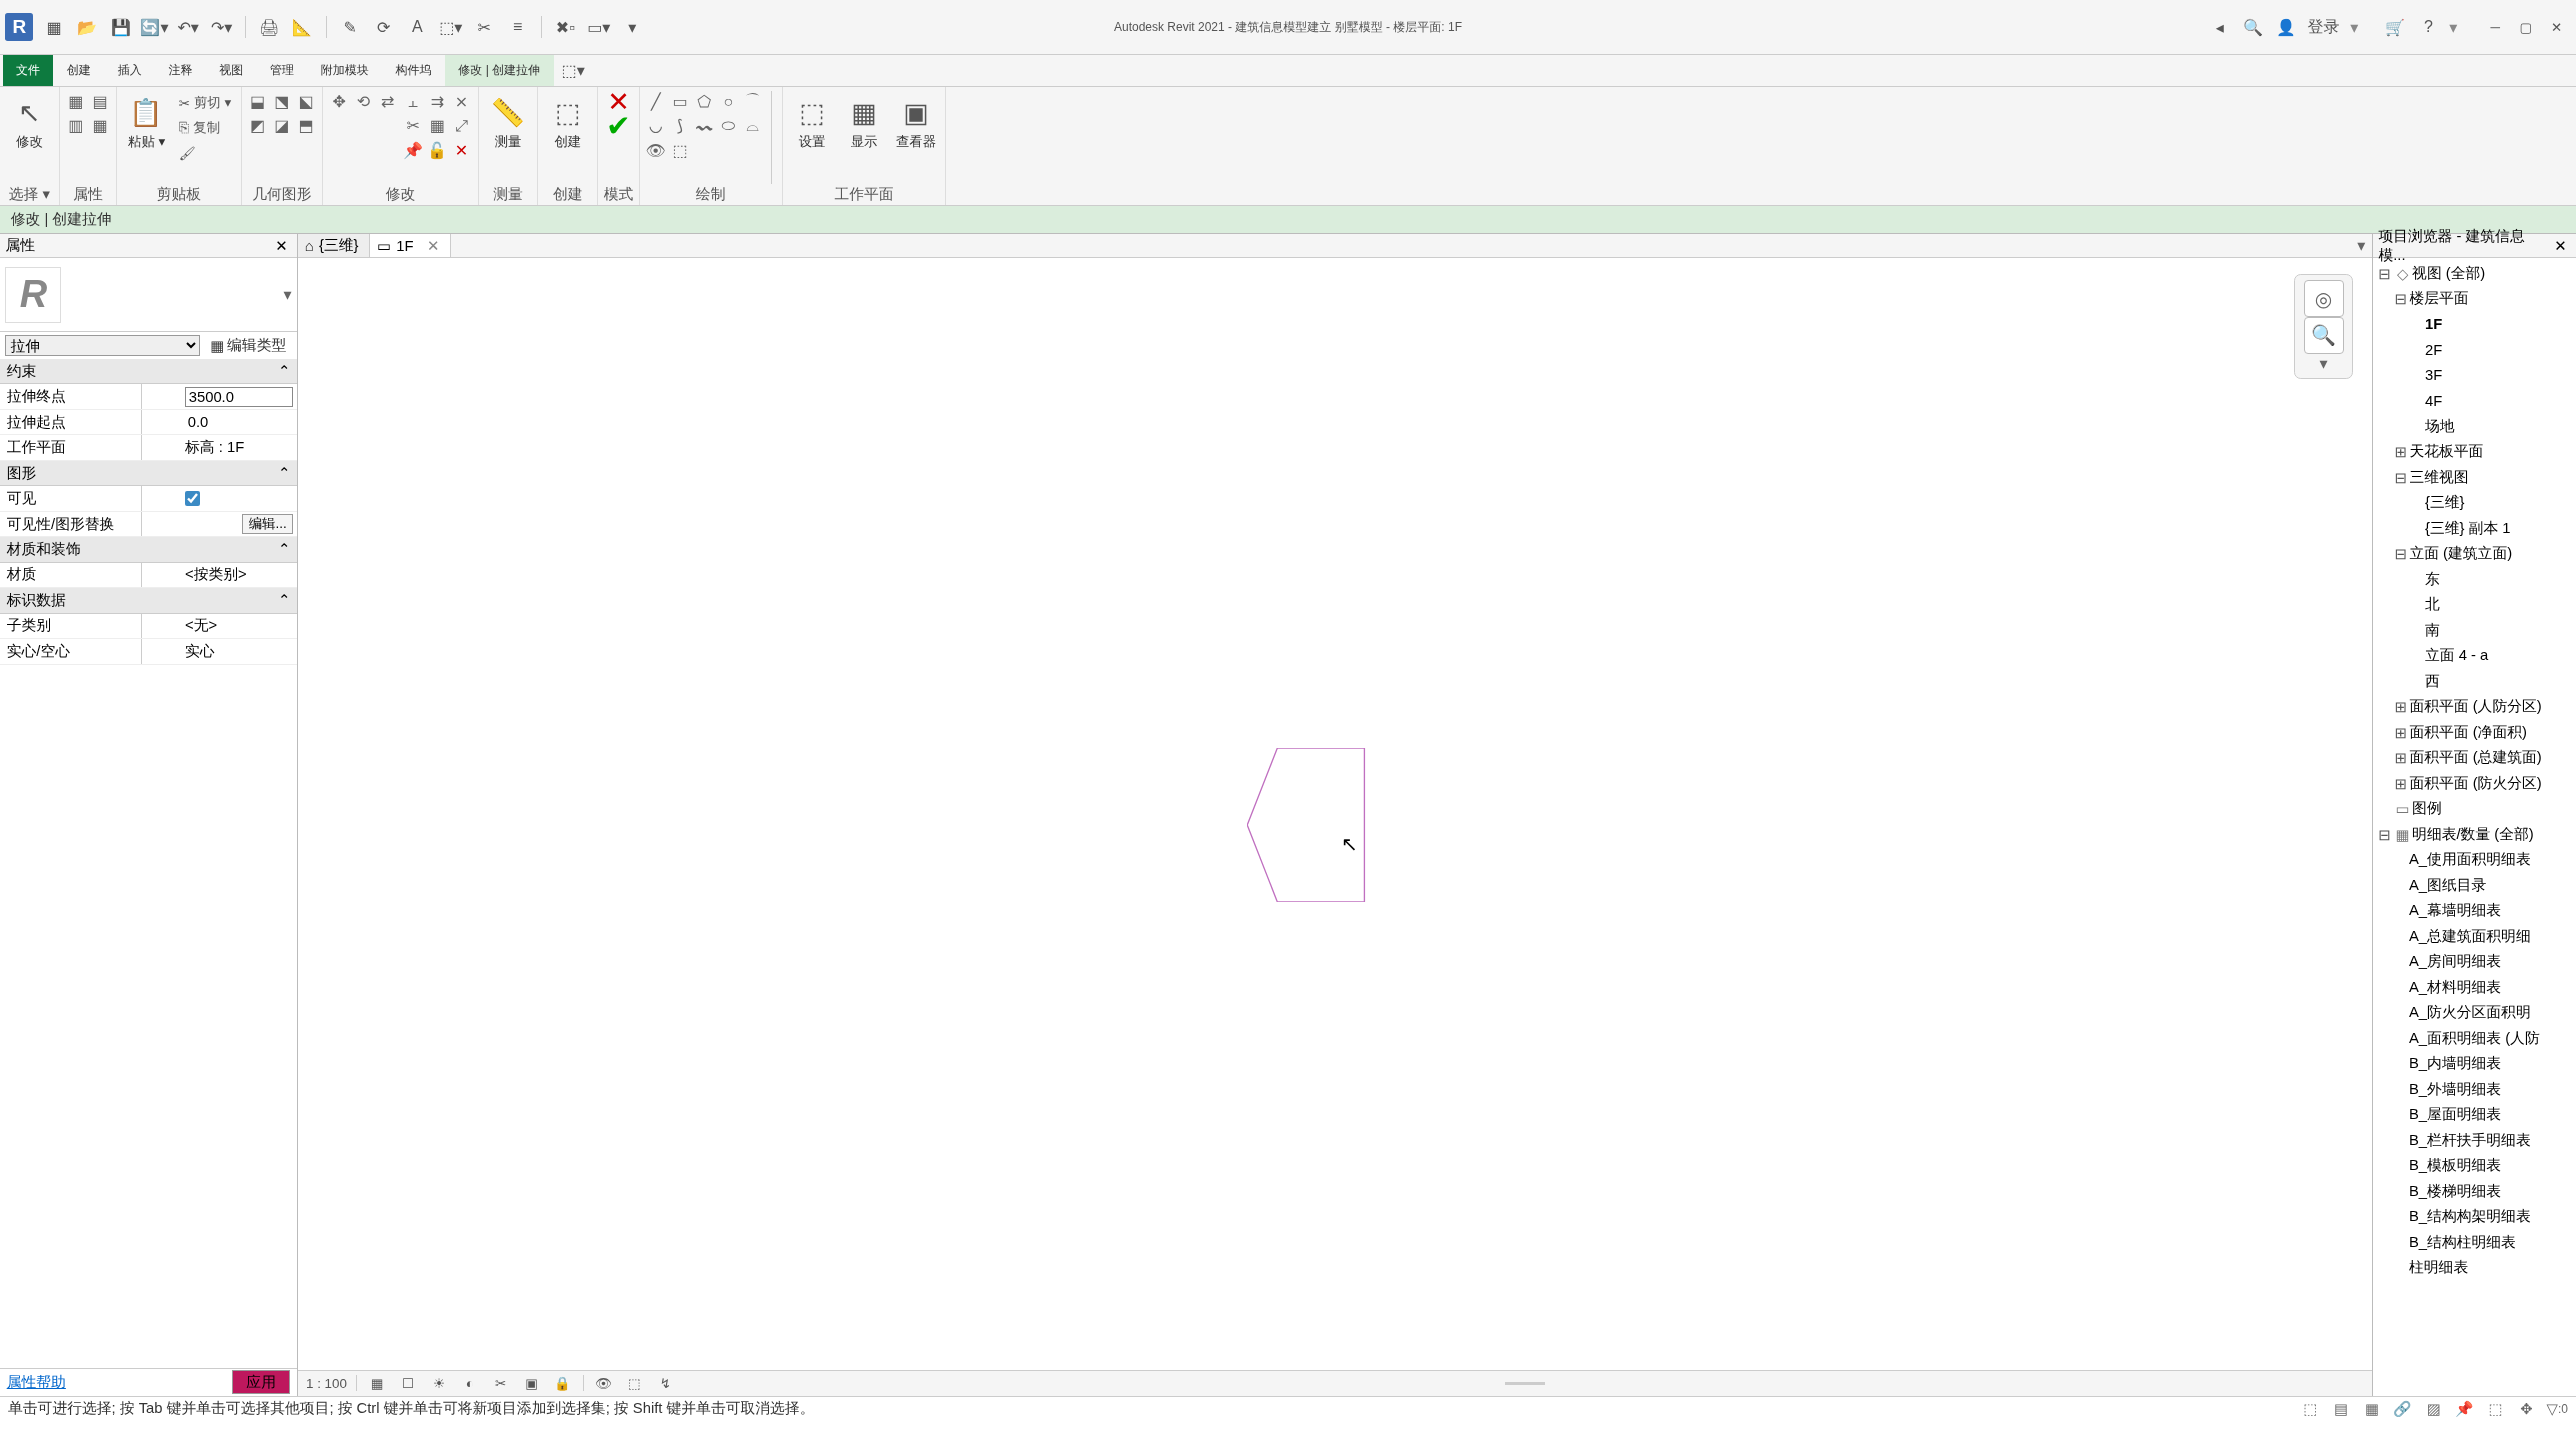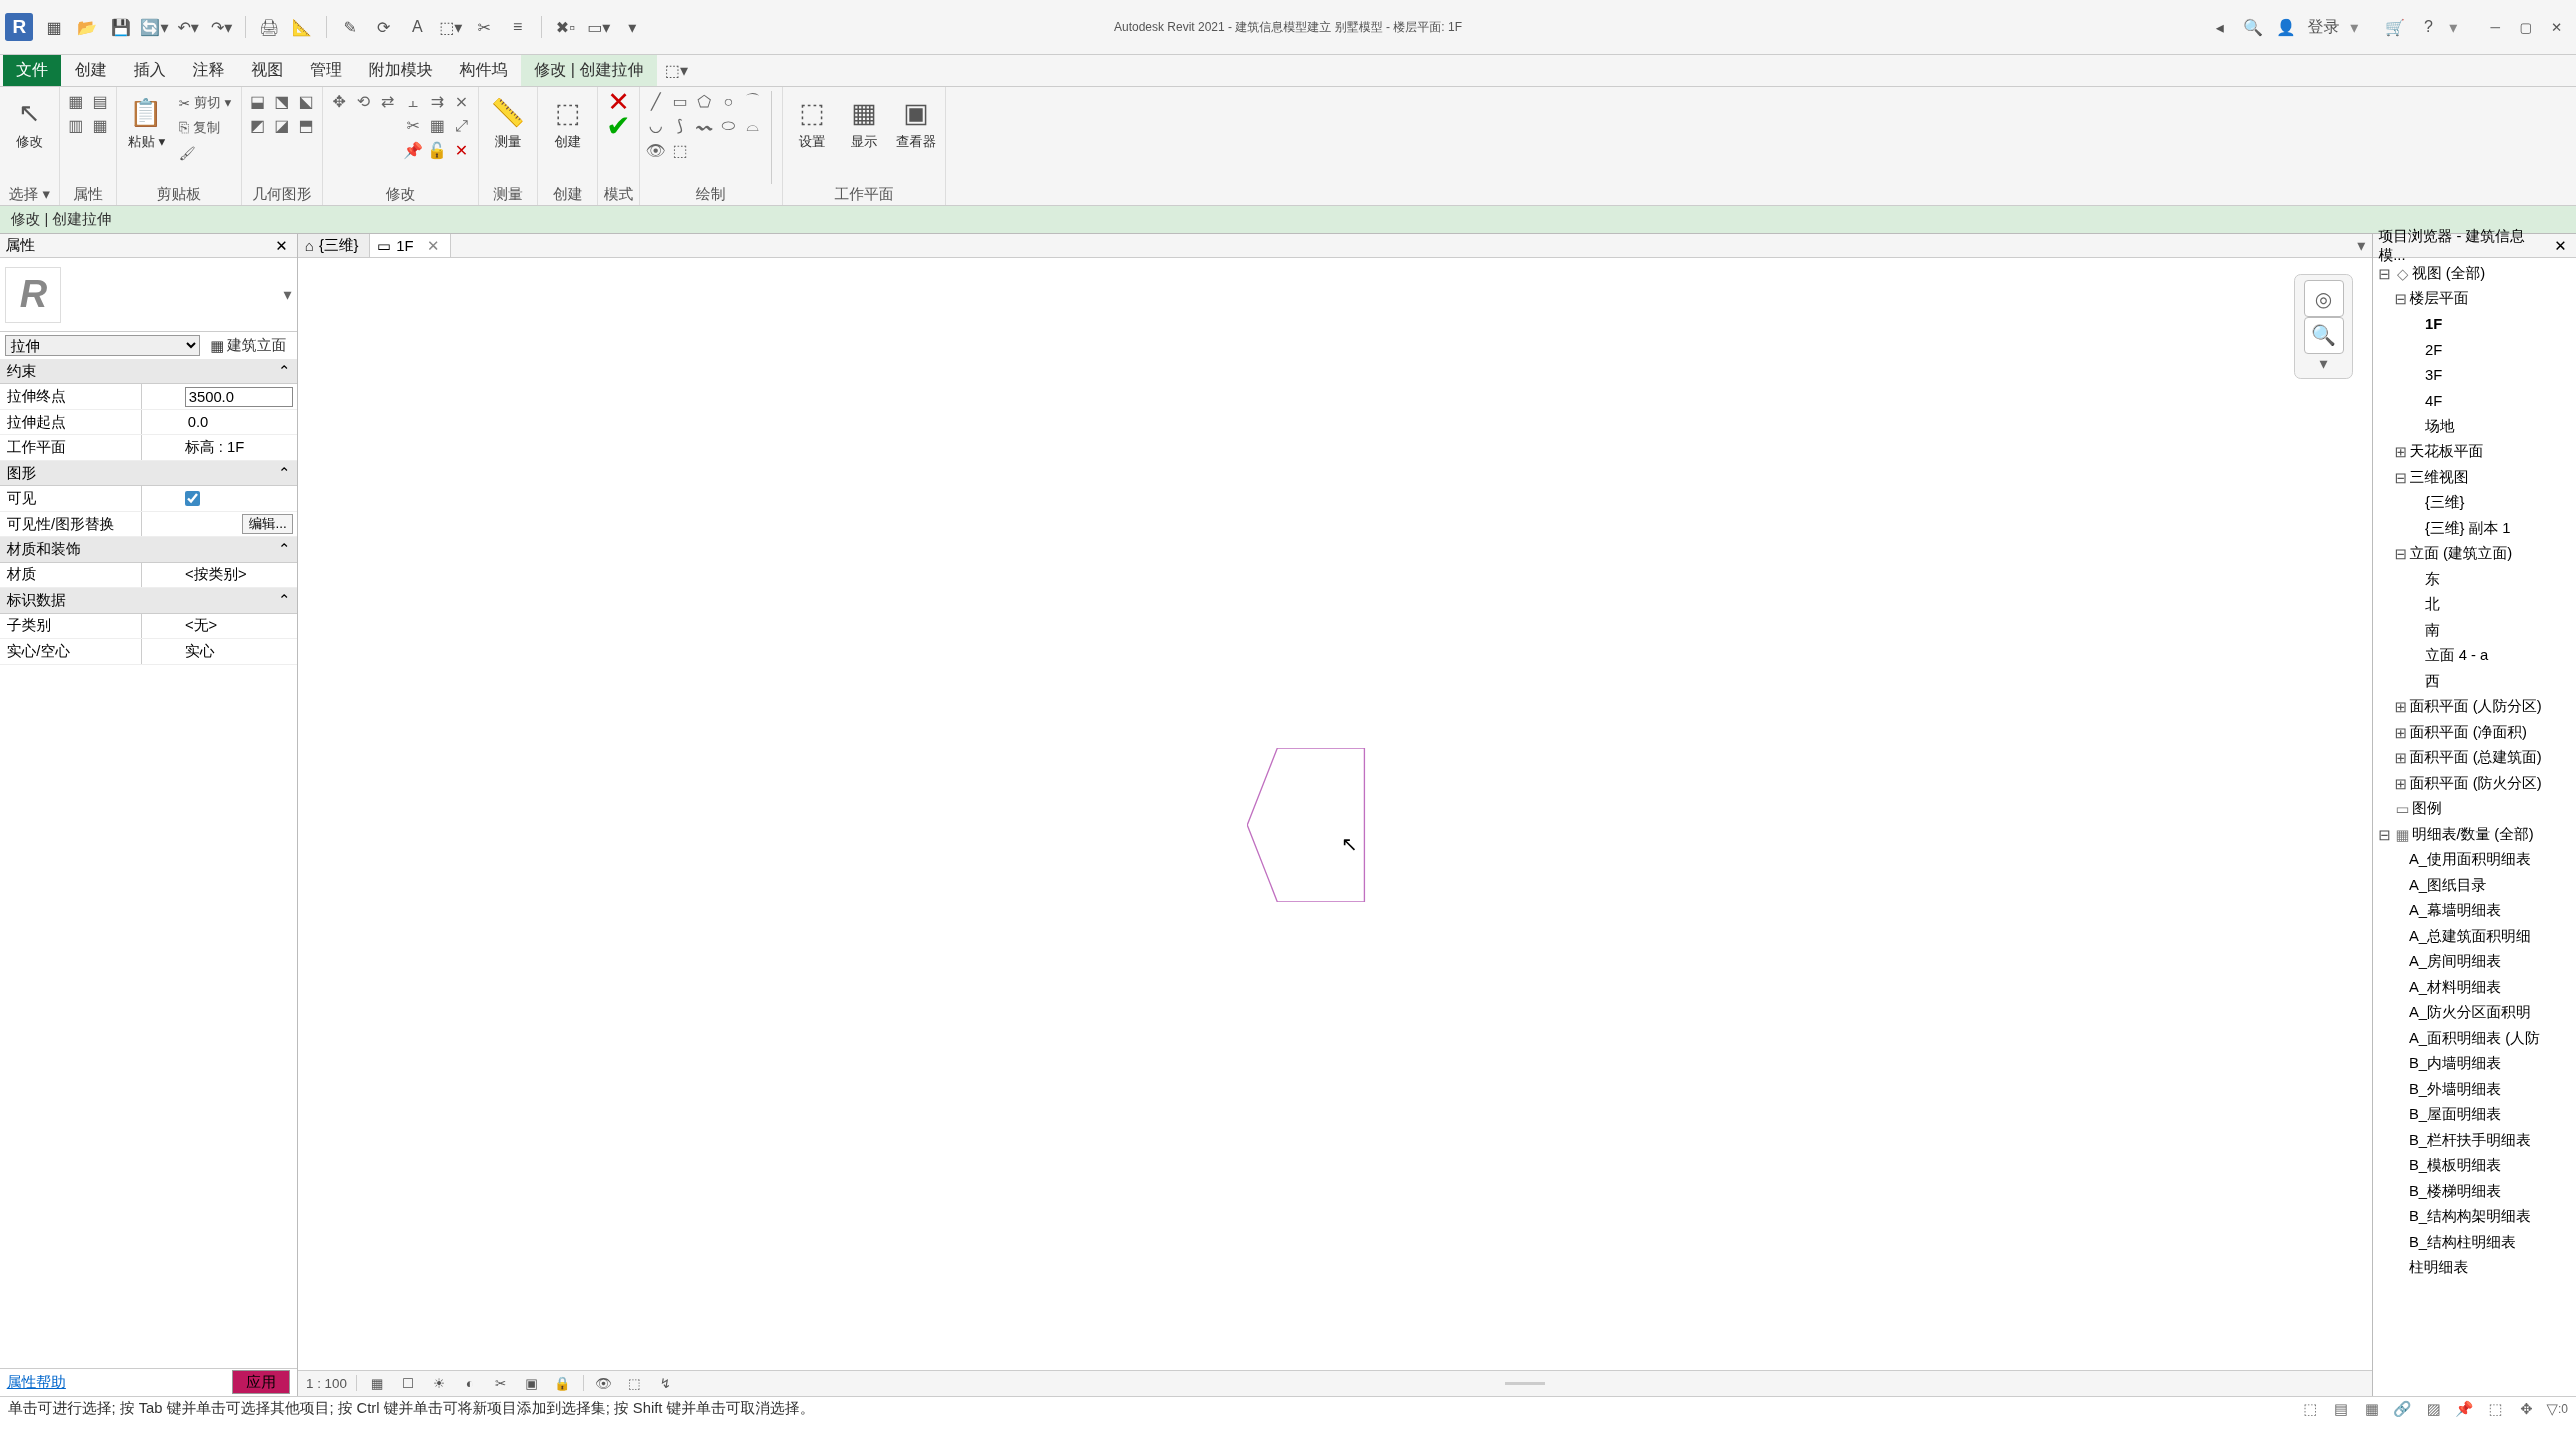--- a/index.html
+++ b/index.html
@@ -11,21 +11,21 @@
 .r-logo { width: 28px; height: 28px; background: #3b6cb4; color: #fff; font-weight: bold; font-size: 19px; display: flex; align-items: center; justify-content: center; border-radius: 2.7px; }
 .qat-btn { width: 25.5px; height: 25.5px; display: flex; align-items: center; justify-content: center; cursor: pointer; color: #555; }
 .qat-sep { width: 0.7px; height: 21.5px; background: #ccc; margin: 0 2.7px; }
 .tb-title { position: absolute; left: 50%; transform: translateX(-50%); color: #555; font-size: 12px; }
 .tb-right { margin-left: auto; display: flex; align-items: center; gap: 8px; }
 .win-btns { display: flex; gap: 2.7px; margin-left: 16px; }
 .win-btn { width: 28px; height: 21.5px; display: flex; align-items: center; justify-content: center; cursor: pointer; color: #555; font-size: 13.4px; }
 
 
 .menubar { height: 32px; background: #f5f5f5; border-bottom: 0.7px solid #ccc; display: flex; align-items: stretch; padding-left: 2.7px; }
-.menu-item { padding: 0 13.4px; display: flex; align-items: center; font-size: 16px; color: #333; cursor: pointer; }
+.menu-item { padding: 0 13.4px; display: flex; align-items: center; font-size: 12px; color: #333; cursor: pointer; }
 .menu-item.active { background: #daeddc; }
 .menu-item.file { background: #0d7a3f; color: #fff; }
 .menu-dd { padding: 0 8px; display: flex; align-items: center; color: #555; cursor: pointer; }
 
 
 .ribbon { height: 119px; background: #f5f5f5; border-bottom: 0.7px solid #ccc; display: flex; }
 .ribbon-panel { border-right: 0.7px solid #ddd; padding: 4px 5.4px 0 5.4px; display: flex; flex-direction: column; align-items: center; }
 .ribbon-panel .panel-body { flex: 1; display: flex; align-items: flex-start; gap: 4px; }
 .ribbon-panel .panel-label { height: 21.5px; font-size: 14.8px; color: #555; display: flex; align-items: center; justify-content: center; }
 .rb-big { display: flex; flex-direction: column; align-items: center; width: 48px; cursor: pointer; padding: 2.7px; }
@@ -334,21 +334,21 @@
       </div>
     <div class="fam-selector">
       <div class="fam-thumb">R</div>
       <div style="flex:1"></div>
       <span style="color:#666">▾</span>
     </div>
     <div class="type-row">
       <select><option>拉伸</option></select>
       <div class="editbtn">
           <span>▦</span>
-          <span>建筑立面</span>
+          <span>编辑类型</span>
         </div>
     </div>
     <div class="prop-grid">
       <div class="pg-cat">
           <span>约束</span>
           <span>⌃</span>
         </div>
       <div class="pg-row">
           <div class="pg-key">拉伸终点</div>
           <div class="pg-val">

